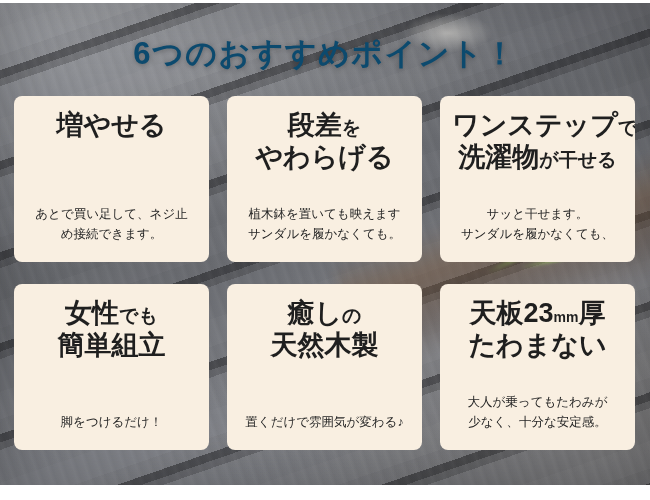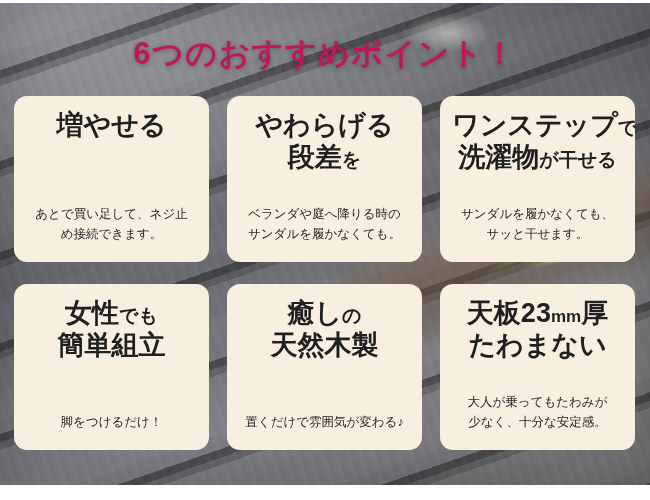--- a/index.html
+++ b/index.html
@@ -132,21 +132,21 @@
   #band-bottom { bottom: 0; height: 15px; }
 
   
   #heading {
     position: absolute;
     left: 0;
     top: 38px;
     width: 650px;
     text-align: center;
     z-index: 4;
-    color: #be185d;
+    color: #0c4a6e;
     font-size: 31px;
     font-weight: bold;
     letter-spacing: 1.5px;
     line-height: 1;
     text-shadow: 0 1px 5px rgba(0,0,0,0.30);
     white-space: nowrap;
   }
 
   
   #grid {
@@ -156,41 +156,41 @@
     width: 622px;
     display: grid;
     grid-template-columns: repeat(3, 195px);
     grid-template-rows: 166px 166px;
     column-gap: 18px;
     row-gap: 22px;
     z-index: 4;
   }
   .card {
     background: #F9EFE1;
-    border-radius: 13px;
+    border-radius: 8px;
     padding: 14px 12px 10px 12px;
     box-sizing: border-box;
     display: flex;
     flex-direction: column;
     overflow: hidden;
   }
   .card-title {
     text-align: center;
     color: #1f1f1f;
     font-weight: bold;
     line-height: 1.18;
     letter-spacing: 0px;
   }
   .card-title .ln {
     display: block;
     white-space: nowrap;
   }
   .card-title .big { font-size: 27px; }
   .card-title .sm  { font-size: 19px; }
-  .card-title .mm  { font-size: 17px; }
+  .card-title .mm  { font-size: 14px; }
 
   .card-body {
     margin-top: auto;
     padding-bottom: 8px;
     color: #262626;
     font-size: 12.5px;
     line-height: 1.62;
     letter-spacing: 0px;
     text-align: center;
   }
@@ -227,36 +227,36 @@
         <div class="card-title">
           <span class="ln"><span class="big">増やせる</span></span>
         </div>
         <div class="card-body">
           <span class="bl">あとで買い足して、ネジ止</span>
           <span class="bl">め接続できます。</span>
         </div>
       </div>
       <div class="card">
         <div class="card-title">
+          <span class="ln"><span class="big">段差</span><span class="sm">を</span></span>
           <span class="ln"><span class="big">やわらげる</span></span>
-          <span class="ln"><span class="big">段差</span><span class="sm">を</span></span>
-        </div>
-        <div class="card-body">
-          <span class="bl">ベランダや庭へ降りる時の</span>
+        </div>
+        <div class="card-body">
+          <span class="bl">植木鉢を置いても映えます</span>
           <span class="bl">サンダルを履かなくても。</span>
         </div>
       </div>
       <div class="card">
         <div class="card-title">
           <span class="ln"><span class="big">ワンステップ</span><span class="sm">で</span></span>
           <span class="ln"><span class="big">洗濯物</span><span class="sm">が干せる</span></span>
         </div>
         <div class="card-body">
+          <span class="bl">サッと干せます。</span>
           <span class="bl">サンダルを履かなくても、</span>
-          <span class="bl">サッと干せます。</span>
         </div>
       </div>
       <div class="card">
         <div class="card-title">
           <span class="ln"><span class="big">女性</span><span class="sm">でも</span></span>
           <span class="ln"><span class="big">簡単組立</span></span>
         </div>
         <div class="card-body">
           <span class="bl">脚をつけるだけ！</span>
         </div>

